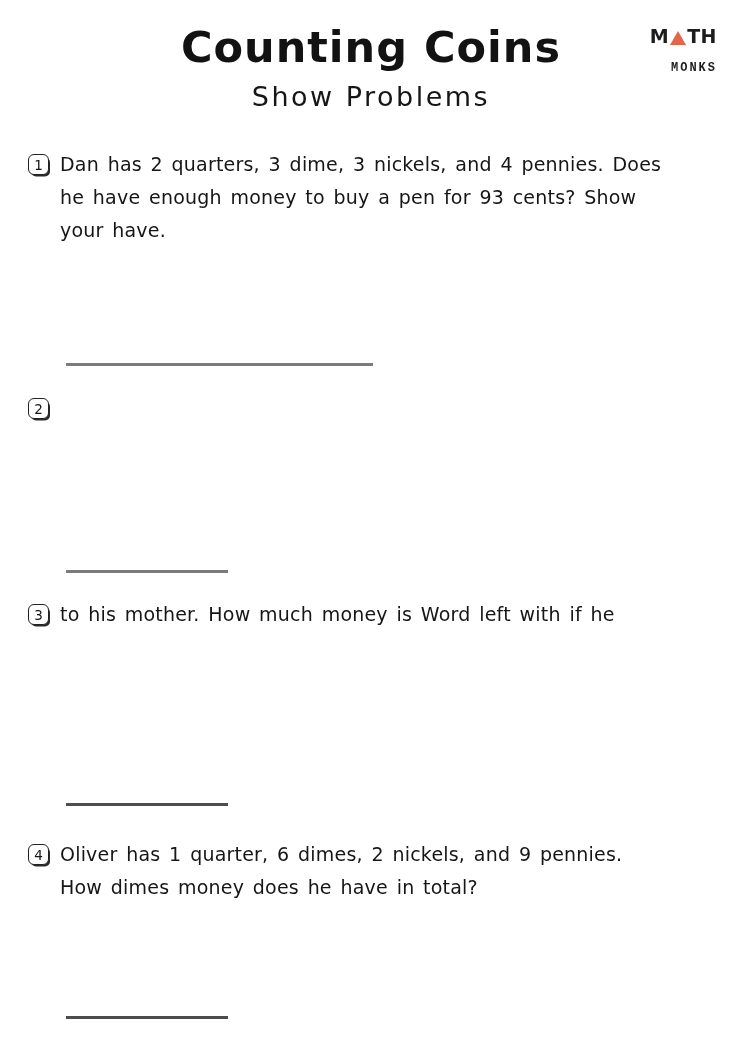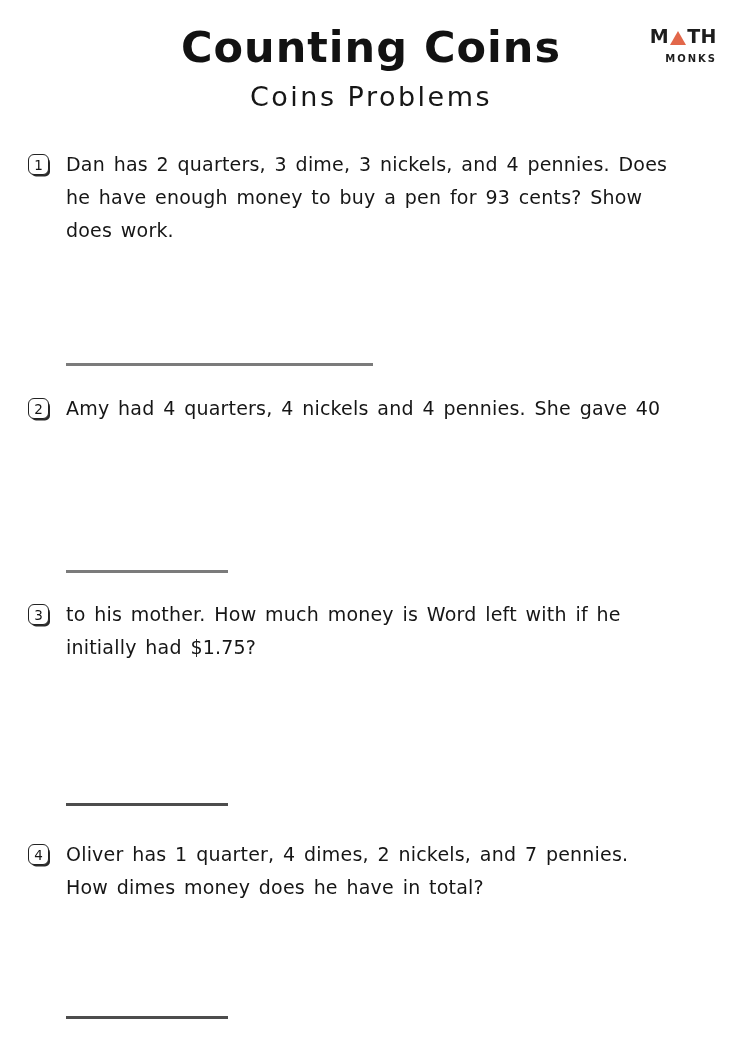--- a/index.html
+++ b/index.html
@@ -59,25 +59,26 @@
   .logo-triangle {
     display: inline-block;
     width: 0;
     height: 0;
     border-left: 8px solid transparent;
     border-right: 8px solid transparent;
     border-bottom: 14px solid #e2674a;
     margin: 0 1px 1px 1px;
   }
   .logo-line2 {
-    font-size: 10px;
+    font-size: 12px;
     font-weight: 700;
     letter-spacing: 2px;
     color: #1d1d1d;
-    margin-top: 8px;
+    margin-top: 16px;
+    font-family: Liberation Mono, monospace;
   }
 
   
   .problem {
     position: absolute;
     left: 28px;
     display: flex;
     align-items: flex-start;
   }
   .badge {
@@ -90,21 +91,21 @@
     margin-top: 6px;
     border: 1.6px solid #222222;
     border-radius: 6px;
     box-shadow: 2px 2.5px 0 -1px #2a2a2a;
     font-size: 13.5px;
     font-weight: 500;
     color: #141414;
     background: #ffffff;
   }
   .ptext {
-    margin-left: 17px;
+    margin-left: 11px;
     width: 650px;
     font-size: 19px;
     line-height: 33px;
     letter-spacing: 0.2px;
     word-spacing: 2.5px;
     color: #161616;
   }
 
   
   .answer-line {
@@ -114,60 +115,58 @@
   .answer-line.long  { width: 307px; height: 3px;   background: #7b7b7b; }
   .answer-line.short { width: 162px; height: 3px;   background: #7b7b7b; }
   .answer-line.short.dark { height: 2.5px; background: #4d4d4d; }
 </style>
 </head>
 <body>
 
 <div class="page">
 
   <div class="title">Counting Coins</div>
-  <div class="subtitle">Coins Problems</div>
+  <div class="subtitle">Show Problems</div>
 
   <div class="logo">
     <div class="logo-line1">
       <span>M</span>
         <span class="logo-triangle" style="border-bottom-color: rgb(226, 103, 74);"></span>
         <span>TH</span>
     </div>
     <div class="logo-line2">MONKS</div>
   </div>
 
   <div class="problem" style="top:148px">
     <span class="badge">1</span>
     <div class="ptext">
       <div>Dan has 2 quarters, 3 dime, 3 nickels, and 4 pennies. Does</div>
       <div>he have enough money to buy a pen for 93 cents? Show</div>
-      <div>does work.</div>
+      <div>your have.</div>
     </div>
   </div>
   <div class="answer-line long" style="top:363px"></div>
 
   <div class="problem" style="top:392px">
     <span class="badge">2</span>
     <div class="ptext">
-      <div>Amy had 4 quarters, 4 nickels and 4 pennies. She gave 40</div>
     </div>
   </div>
   <div class="answer-line short" style="top:570px"></div>
 
   <div class="problem" style="top:598px">
     <span class="badge">3</span>
     <div class="ptext">
       <div>to his mother. How much money is Word left with if he</div>
-      <div>initially had $1.75?</div>
     </div>
   </div>
   <div class="answer-line short dark" style="top:803px"></div>
 
   <div class="problem" style="top:838px">
     <span class="badge">4</span>
     <div class="ptext">
-      <div>Oliver has 1 quarter, 4 dimes, 2 nickels, and 7 pennies.</div>
+      <div>Oliver has 1 quarter, 6 dimes, 2 nickels, and 9 pennies.</div>
       <div>How dimes money does he have in total?</div>
     </div>
   </div>
   <div class="answer-line short dark" style="top:1016px"></div>
 
 </div>
 
 </body></html>

